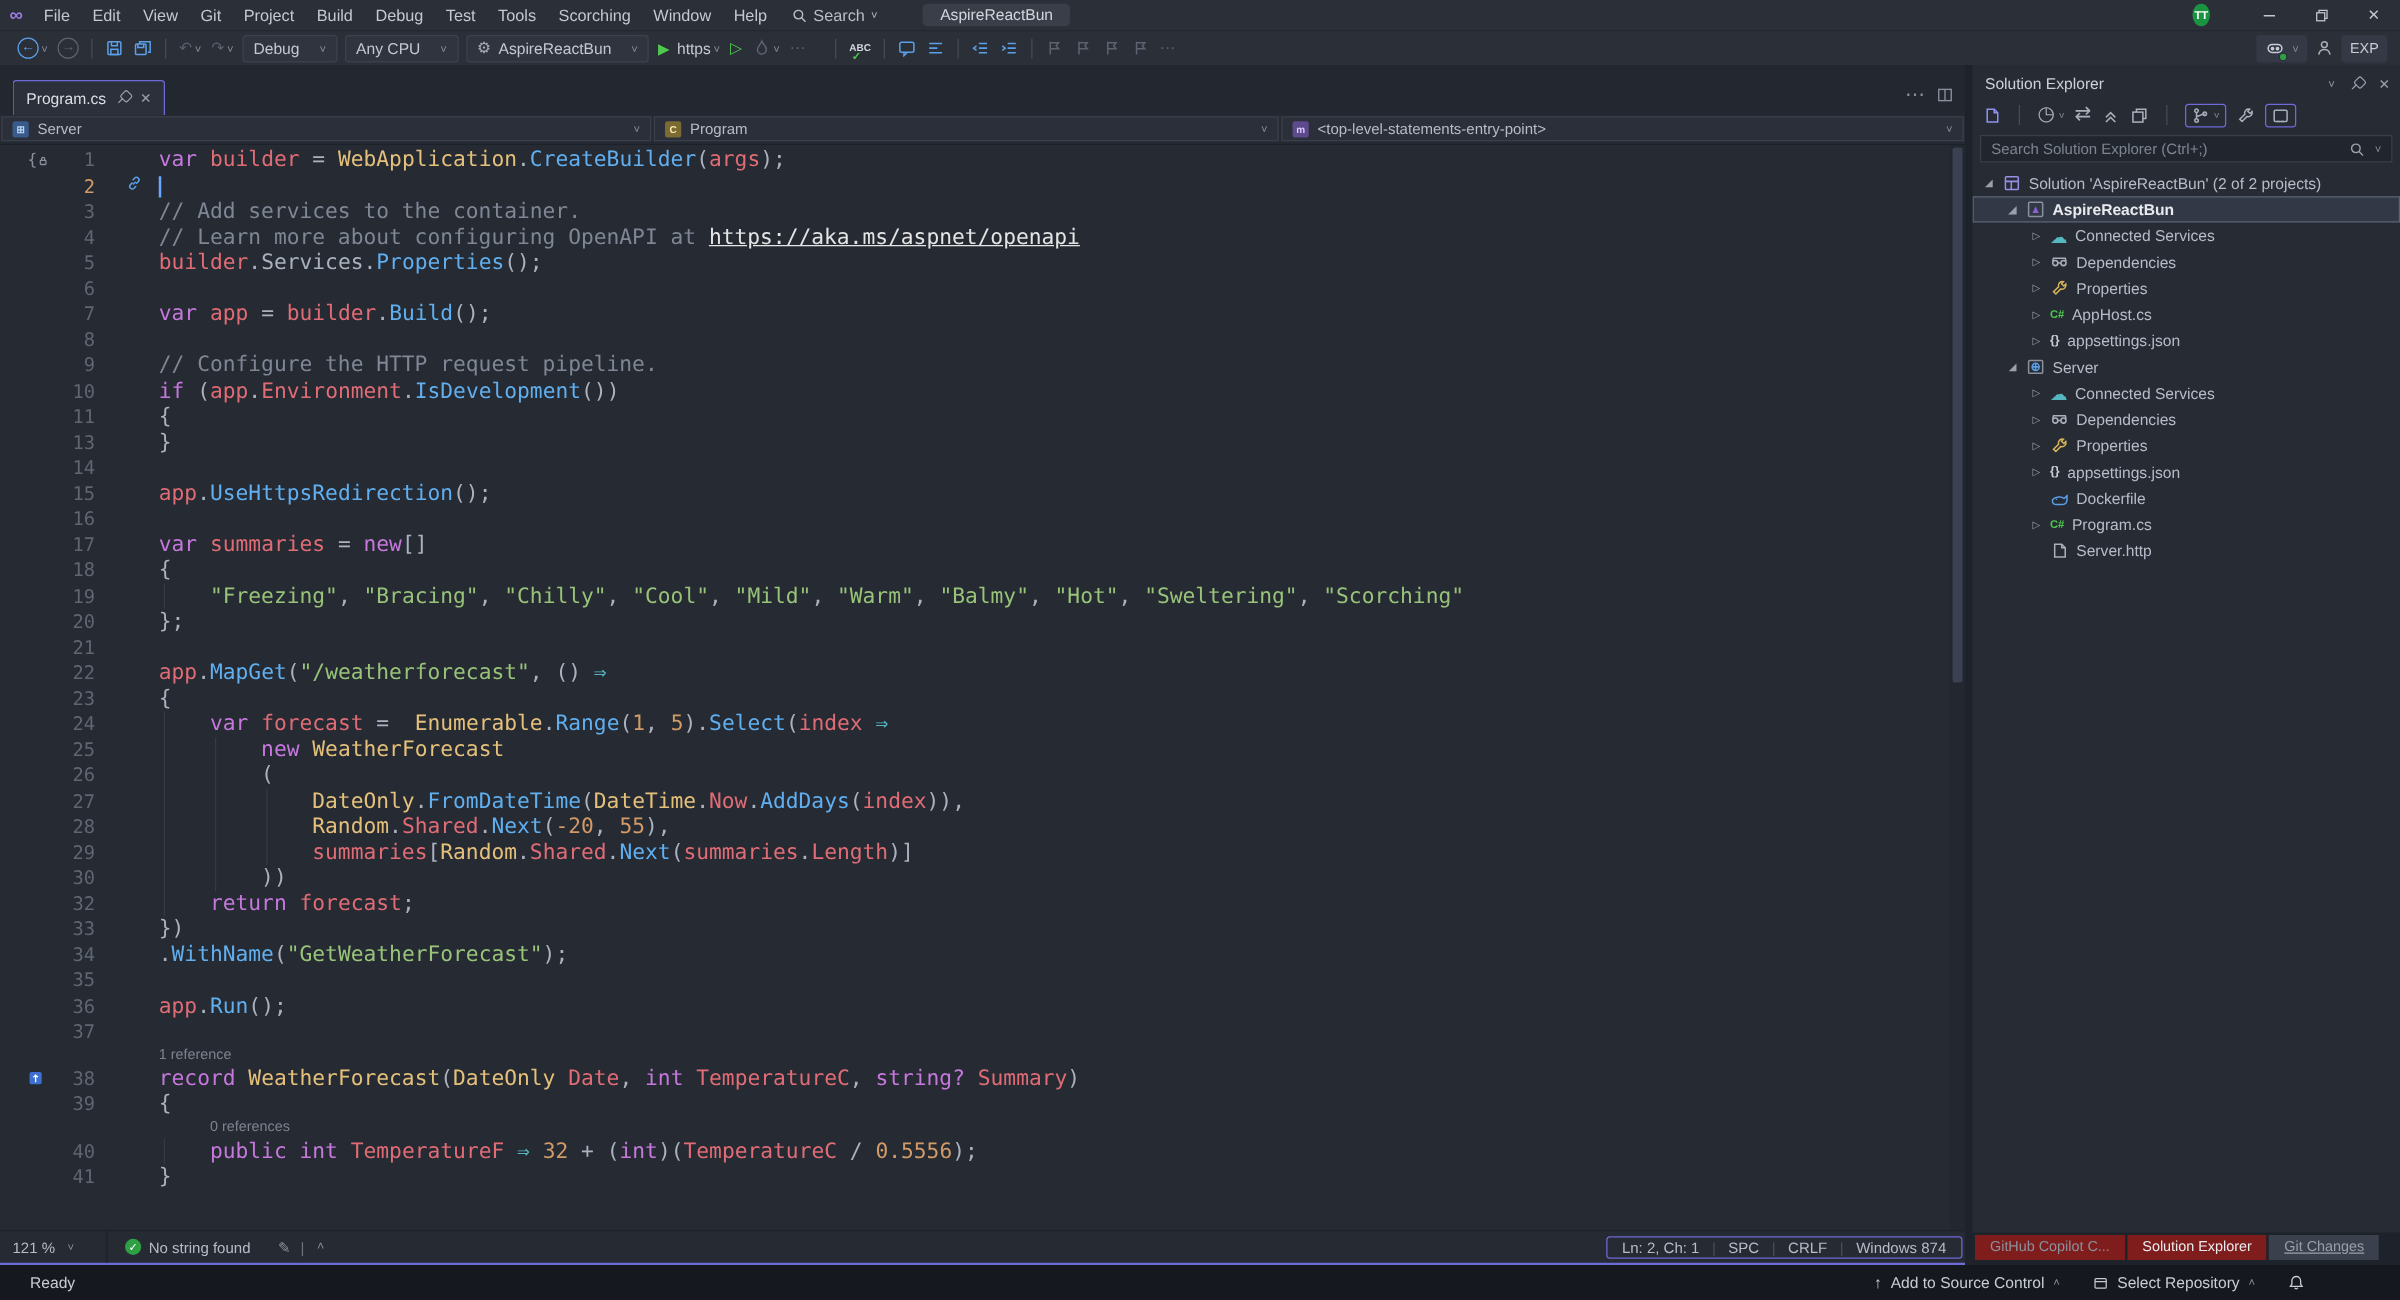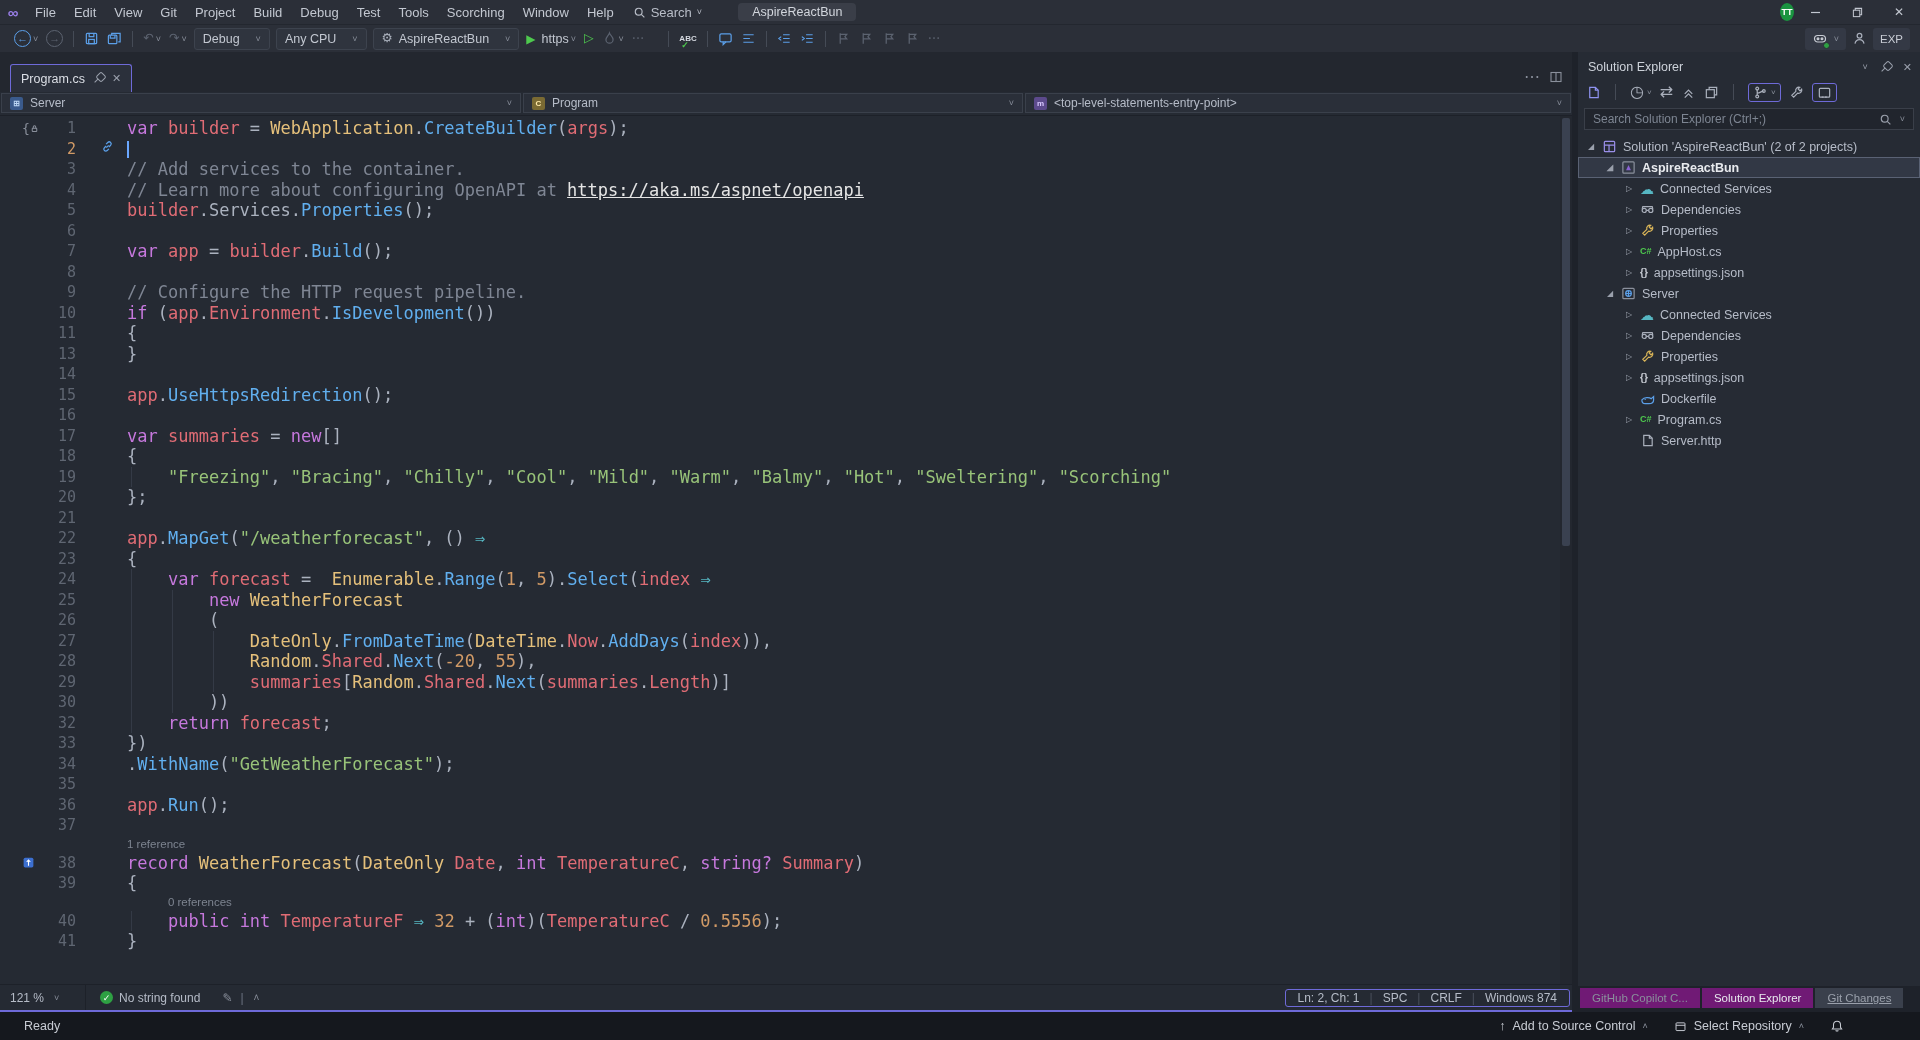--- a/index.html
+++ b/index.html
@@ -10,21 +10,21 @@
 
   
   .titlebar { position:absolute; left:0; top:0; width:1920px; height:24px; background:#2b2f38;
     display:flex; align-items:center; font-size:13px; }
   .vslogo { width:26px; text-align:center; color:#9a7fe8; font-weight:bold; font-size:15px; }
   .menu-item { padding:0 9px; height:24px; display:flex; align-items:center; color:#c3c8d1; cursor:default; }
   .menu-search { display:flex; align-items:center; gap:5px; padding:0 10px; color:#b9bec8; }
   .title-chip { margin-left:26px; background:#3a3e48; border-radius:4px; padding:2px 14px; color:#d2d6dd; font-size:12.5px; }
   .tb-right { margin-left:auto; display:flex; align-items:center; height:24px; }
   .avatar { width:14px; height:18px; border-radius:50%; background:#1a9440; color:#fff; font-size:9px; font-weight:bold;
-    display:flex; align-items:center; justify-content:center; }
+    display:flex; align-items:center; justify-content:center; margin-right:26px; }
   .winbtn { width:42px; height:24px; display:flex; align-items:center; justify-content:center; color:#c3c8d1; font-size:12px; }
 
   
   .toolbar { position:absolute; left:0; top:24px; width:1920px; height:28px; background:#2b2f38;
     border-top:1px solid #23272f; display:flex; align-items:center; padding-left:10px; font-size:12.5px; }
   .tbtn { display:flex; align-items:center; height:22px; padding:0 4px; border-radius:3px; gap:2px; }
   .tbtn .chv { font-size:9px; color:#8a909c; }
   .tsep { width:1px; height:16px; background:#454b56; margin:0 6px; }
   .tsep2 { width:14px; }
   .tdd { display:flex; align-items:center; gap:6px; height:22px; padding:0 8px; margin:0 3px;
@@ -105,21 +105,21 @@
   .sp-search input { flex:1; background:transparent; border:none; outline:none; color:#c3c8d1; font-size:12px; }
   .sp-search input::placeholder { color:#7d8592; }
   .tree { flex:1; overflow:hidden; font-size:12.5px; padding-top:2px; }
   .tree-row { position:relative; height:21px; display:flex; align-items:center; gap:6px; color:#b6bcc8; }
   .tree-row .exp { width:10px; font-size:8px; color:#9aa0ac; text-align:center; }
   .tree-row.selected { background:#323845; outline:1px solid #5a6274; outline-offset:-1px; color:#fff; }
   .tree-row.bold { font-weight:bold; color:#e8eaee; }
   .cs { color:#4ec94e; font-size:9px; font-weight:bold; font-style:normal; }
   .js { color:#c8ccd4; font-size:10px; font-weight:bold; font-style:normal; }
   .sp-tabs { height:26px; display:flex; align-items:flex-start; gap:2px; padding:2px 2px 0 2px; background:#1e222a; }
-  .sp-tab { padding:4px 12px; font-size:11.5px; color:#8a909c; background:#701a75; }
+  .sp-tab { padding:4px 12px; font-size:11.5px; color:#8a909c; background:#7f1d1d; }
   .sp-tab.active { color:#e8eaee; }
   .sp-tab.raised { background:#3a404c; color:#9aa0ab;text-decoration:underline; }
 
   
   .statusbar { position:absolute; left:0; top:1012px; width:1920px; height:28px; background:#15181e;
     display:flex; align-items:center; font-size:12.5px; color:#c8ccd4; }
   .sb-left { padding-left:24px; }
   .sb-right { margin-left:auto; display:flex; align-items:center; gap:26px; padding-right:76px; }
   .sb-item { display:flex; align-items:center; gap:7px; }
   .sb-item .chv { font-size:9px; color:#8a909c; }

